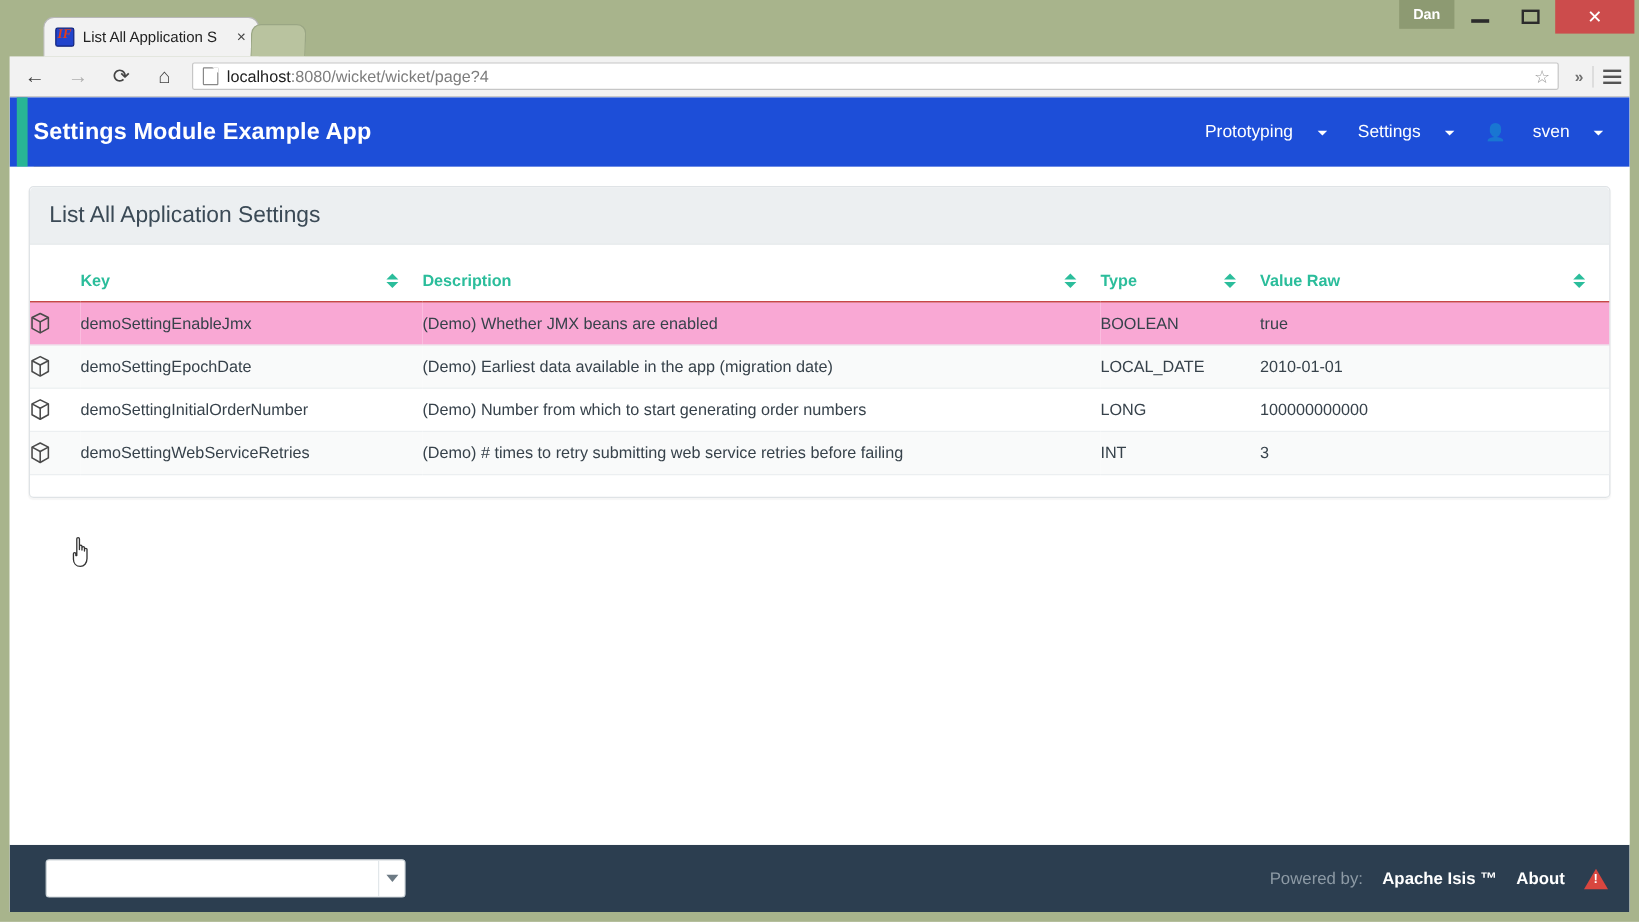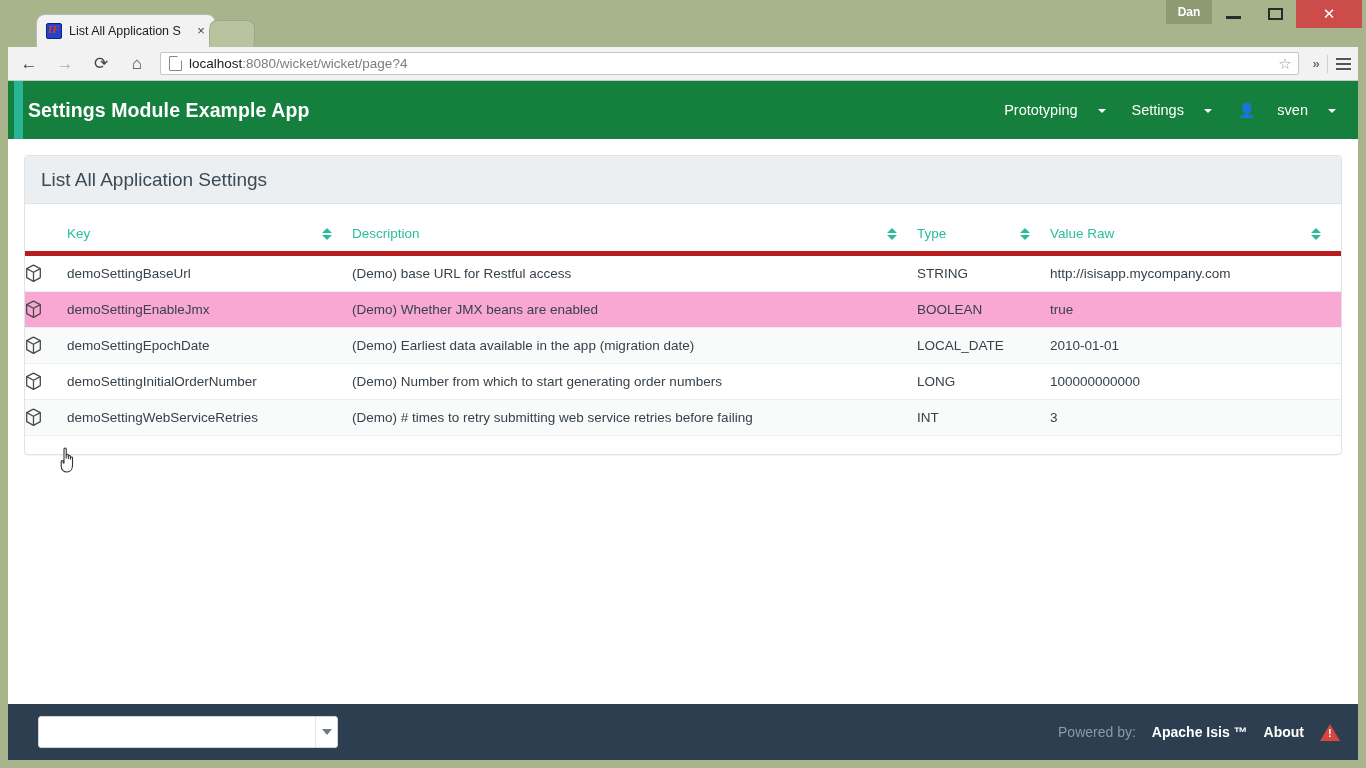--- a/index.html
+++ b/index.html
@@ -122,21 +122,21 @@
   #viewport {
     position: absolute; left: 8px; top: 81px;
     width: 1350px; height: 679px;
     background: #ffffff;
     overflow: hidden;
   }
 
   
   #navbar {
     position: relative;
-    height: 58px; background: #15803d;
+    height: 58px; background: #1d4ed8;
     display: flex; align-items: center;
   }
   #nav-accent {
     position: absolute; left: 6px; top: 0; width: 9px; height: 58px;
     background: #28b595;
   }
   #nav-notch {
     position: absolute; left: 20px; top: 58px;
     width: 0; height: 0;
     border-left: 7px solid transparent;
@@ -179,23 +179,23 @@
     border-bottom: 1px solid #dfe3e6;
     border-radius: 4px 4px 0 0;
     display: flex; align-items: center;
     padding-left: 16px;
   }
   #panel-title { font-size: 19px; color: #3b4a56; }
   #panel-body { padding: 16px 0 18px 0; }
 
   table#settings-table { width: 100%; border-collapse: collapse; }
   table#settings-table thead th {
-    color: #2bbd9b; font-size: 13.5px; font-weight: normal;
+    color: #2bbd9b; font-size: 13.5px; font-weight: bold;
     text-align: left; padding: 6px 10px 10px 0;
-    border-bottom: 5px solid #b91c1c;
+    border-bottom: 1px solid #b91c1c;
     vertical-align: bottom;
     white-space: nowrap;
   }
   th.col-icon { width: 42px; padding-left: 16px; }
   th.col-key { width: 285px; padding-left: 16px; }
   th.col-desc { width: 565px; padding-left: 4px; }
   th.col-type { width: 133px; padding-left: 4px; }
   th.col-value { padding-left: 4px; }
 
   .th-inner { display: flex; align-items: center; justify-content: space-between; }
@@ -388,35 +388,20 @@
                     <span>Value Raw</span>
                     <span class="sort-ico">
                         <i class="up"></i>
                         <i class="down"></i>
                       </span>
                   </div>
                 </th>
               </tr>
             </thead>
             <tbody id="table-body">
-                <tr class="odd">
-                  <td class="cell-icon">
-                    <span class="cube">
-                      <svg width="17" height="19" viewBox="0 0 17 19">
-                        <path d="M8.5 1.2 L15.3 4.6 L15.3 13.6 L8.5 17.4 L1.7 13.6 L1.7 4.6 Z" fill="none" stroke="#4a4a4a" stroke-width="1.3" stroke-linejoin="round"></path>
-                        <path d="M1.7 4.6 L8.5 8.2 L15.3 4.6" fill="none" stroke="#4a4a4a" stroke-width="1.3" stroke-linejoin="round"></path>
-                        <path d="M8.5 8.2 L8.5 17.4" fill="none" stroke="#4a4a4a" stroke-width="1.3"></path>
-                      </svg>
-                    </span>
-                  </td>
-                  <td class="cell-key">demoSettingBaseUrl</td>
-                  <td class="cell-desc">(Demo) base URL for Restful access</td>
-                  <td class="cell-type">STRING</td>
-                  <td class="cell-value">http://isisapp.mycompany.com</td>
-                </tr>
                 <tr class="hover">
                   <td class="cell-icon">
                     <span class="cube">
                       <svg width="17" height="19" viewBox="0 0 17 19">
                         <path d="M8.5 1.2 L15.3 4.6 L15.3 13.6 L8.5 17.4 L1.7 13.6 L1.7 4.6 Z" fill="none" stroke="#4a4a4a" stroke-width="1.3" stroke-linejoin="round"></path>
                         <path d="M1.7 4.6 L8.5 8.2 L15.3 4.6" fill="none" stroke="#4a4a4a" stroke-width="1.3" stroke-linejoin="round"></path>
                         <path d="M8.5 8.2 L8.5 17.4" fill="none" stroke="#4a4a4a" stroke-width="1.3"></path>
                       </svg>
                     </span>
                   </td>

